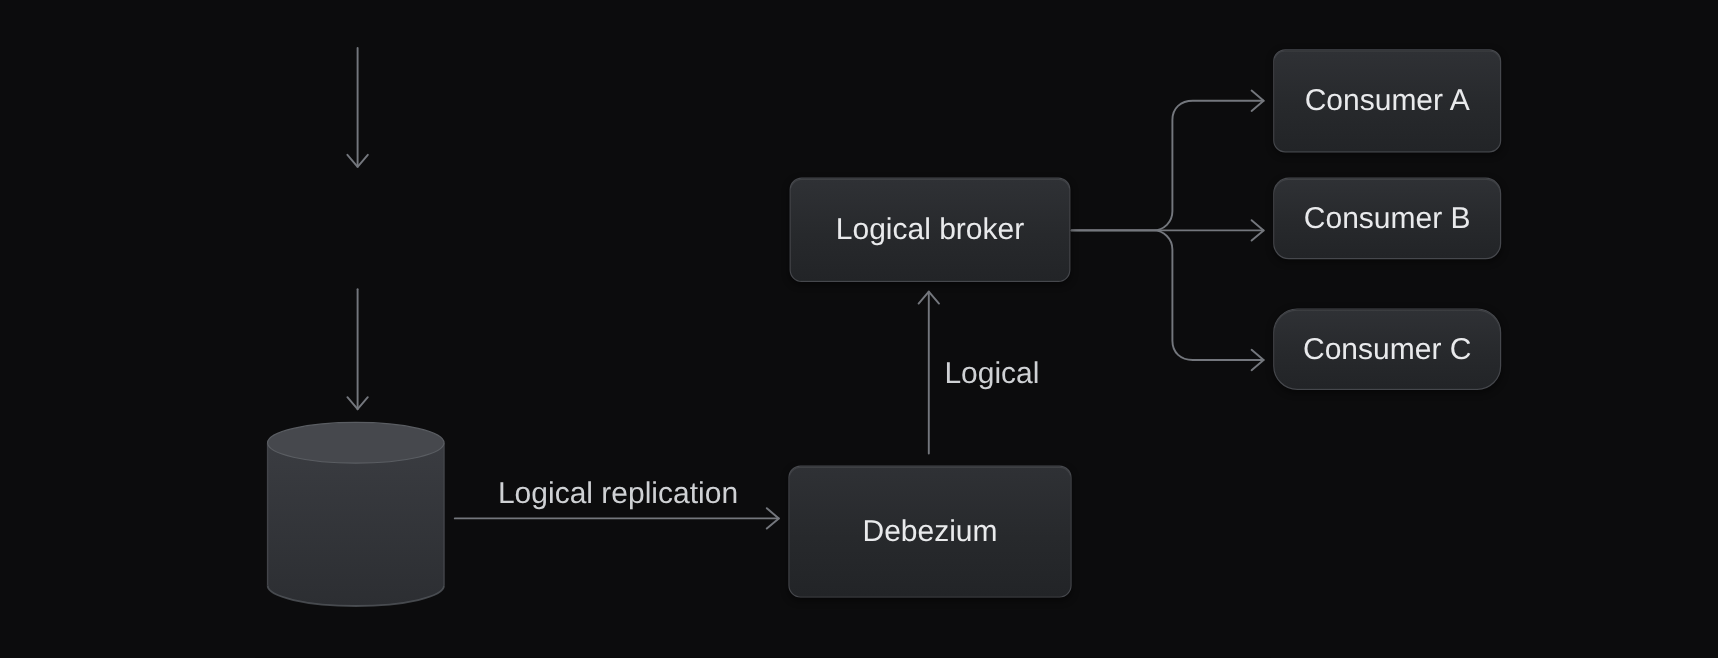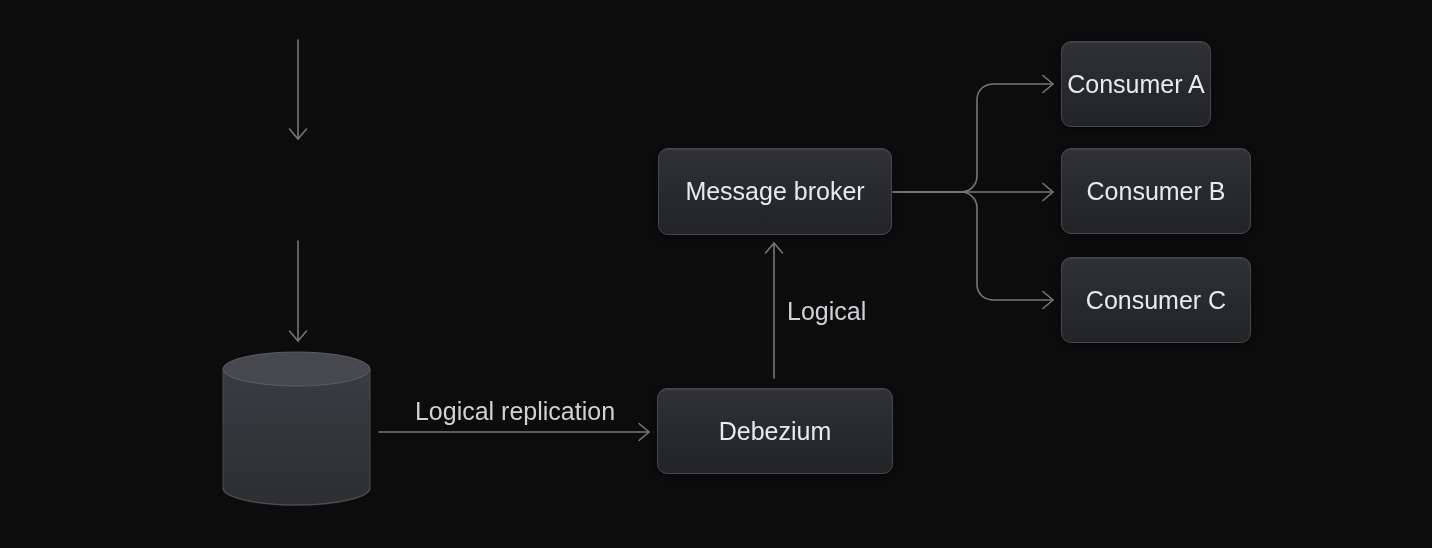--- a/index.html
+++ b/index.html
@@ -31,24 +31,24 @@
     border: 1px solid #46484d;
     border-radius: 10px;
     box-shadow: inset 0 1px 0 rgba(255,255,255,0.08), 0 2px 6px rgba(0,0,0,0.45);
     color: #e9eaec;
     font-size: 25px;
     line-height: 1;
     white-space: nowrap;
   }
   .node-backend   { left: 181px;  top: 149px; width: 233px; height: 86px; }
   .node-broker    { left: 658px;  top: 148px; width: 234px; height: 87px; }
-  .node-debezium  { left: 657px;  top: 388px; width: 236px; height: 86px; }
-  .node-consumer-a{ left: 1061px; top: 41px;  width: 150px; height: 86px; }
-  .node-consumer-b{ left: 1061px; top: 148px; width: 190px; height: 86px; }
-  .node-consumer-c{ left: 1061px; top: 257px; width: 190px; height: 86px; }
+  .node-debezium  { left: 657px;  top: 388px; width: 236px; height: 110px; }
+  .node-consumer-a{ left: 1061px; top: 41px;  width: 190px; height: 86px; }
+  .node-consumer-b{ left: 1061px; top: 148px; width: 190px; height: 68px; border-radius: 13px; }
+  .node-consumer-c{ left: 1061px; top: 257px; width: 190px; height: 68px; border-radius: 20px; }
   .edge-label {
     position: absolute;
     color: #cfd1d4;
     font-size: 25px;
     line-height: 1.1;
     white-space: nowrap;
   }
   .label-insert-update       { left: 312px; top: 280px; }
   .label-logical-replication { left: 515px; top: 398px; transform: translateX(-50%); }
   .label-publish             { left: 787px; top: 298px; }
@@ -82,21 +82,21 @@
     <g>
       <path d="M 223 369 L 223 488 A 73.5 17 0 0 0 370 488 L 370 369 Z" fill="url(#cyl-body)" stroke="none"></path>
       <path d="M 223 488 A 73.5 17 0 0 0 370 488" fill="none" stroke="#53565b" stroke-width="1.5" opacity="0.8"></path>
       <path d="M 223 369 L 223 488 M 370 369 L 370 488" fill="none" stroke="#43454a" stroke-width="1.2"></path>
       <ellipse cx="296.5" cy="369" rx="73.5" ry="17" fill="#46484d" stroke="#5a5d62" stroke-width="1"></ellipse>
     </g>
   </svg>
 
 
   <div class="node node-broker">
-    <span>Message broker</span>
+    <span>Logical broker</span>
   </div>
 
   <div class="node node-debezium">
     <span>Debezium</span>
   </div>
 
   <div class="node node-consumer-a">
     <span>Consumer A</span>
   </div>
 

